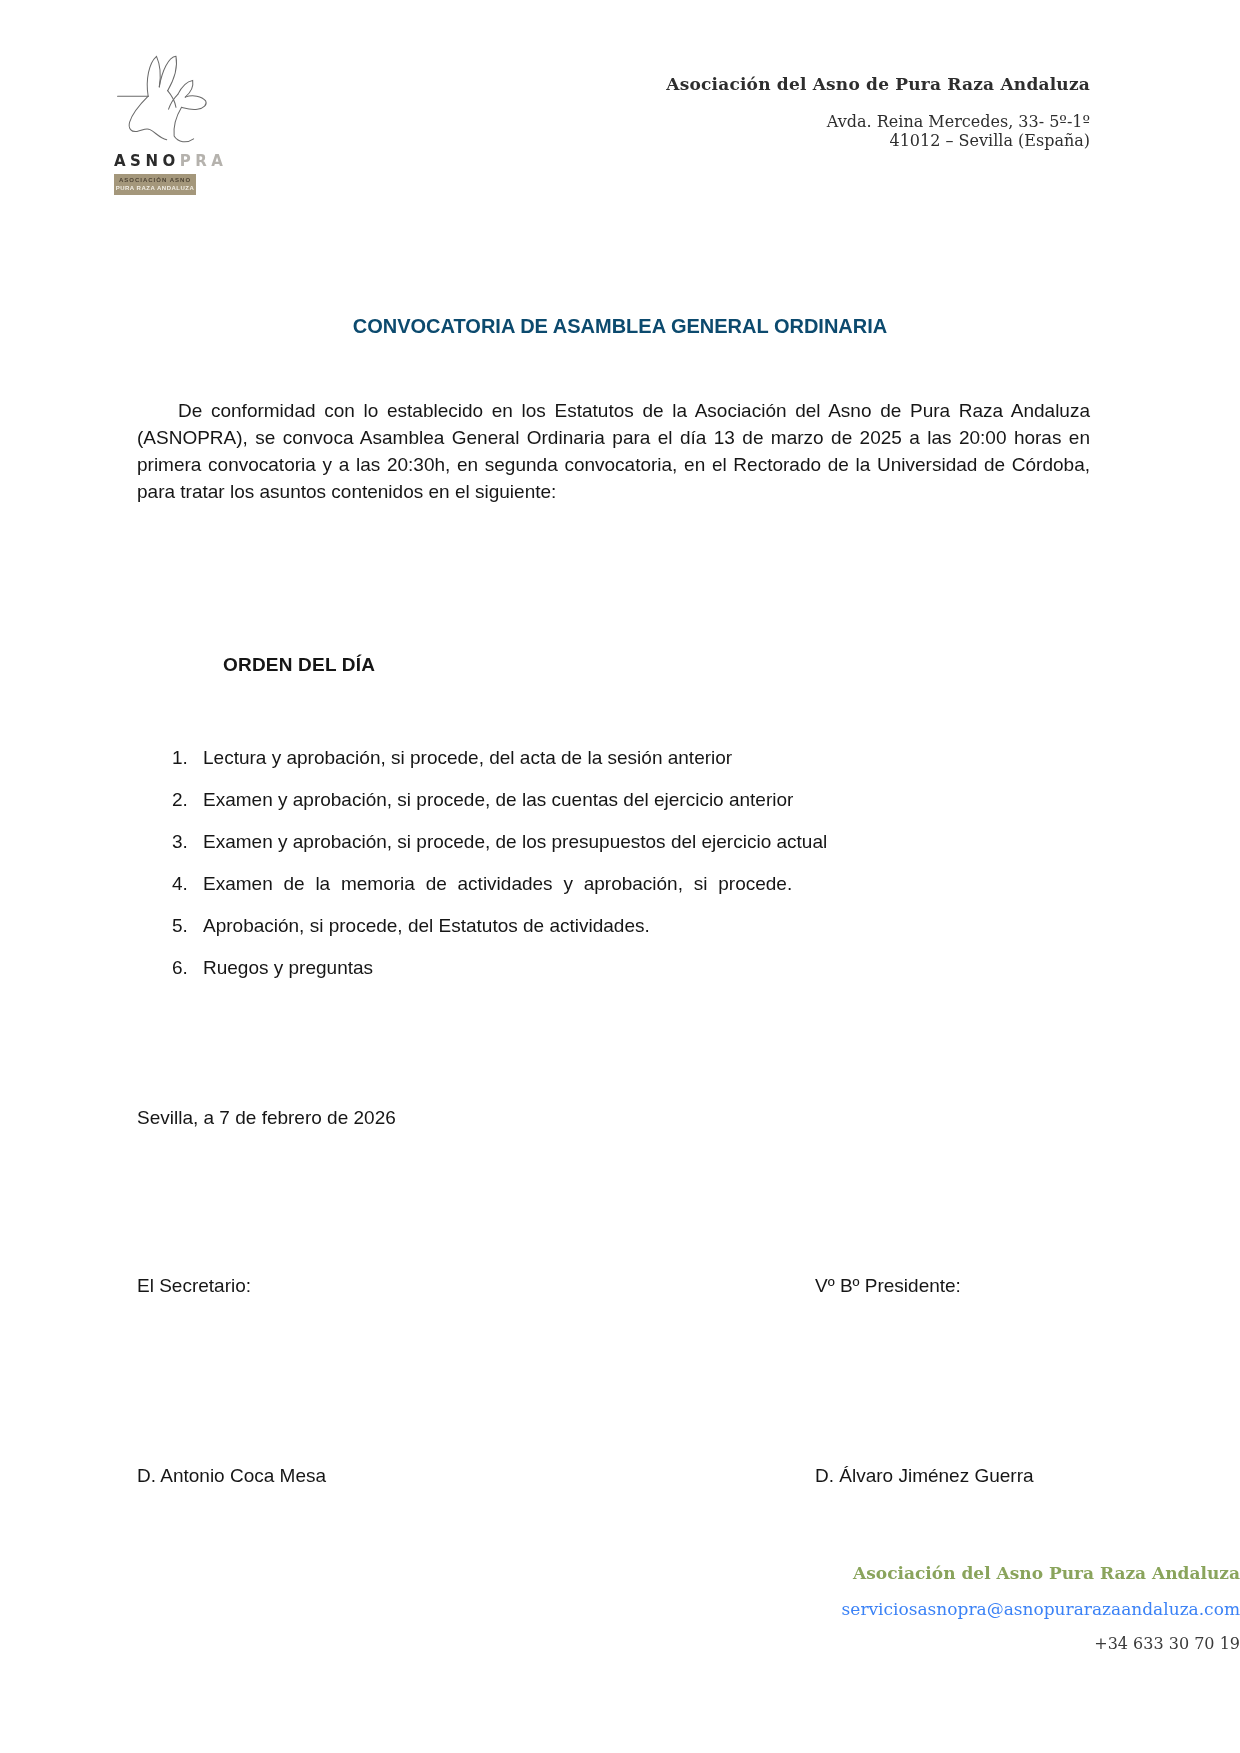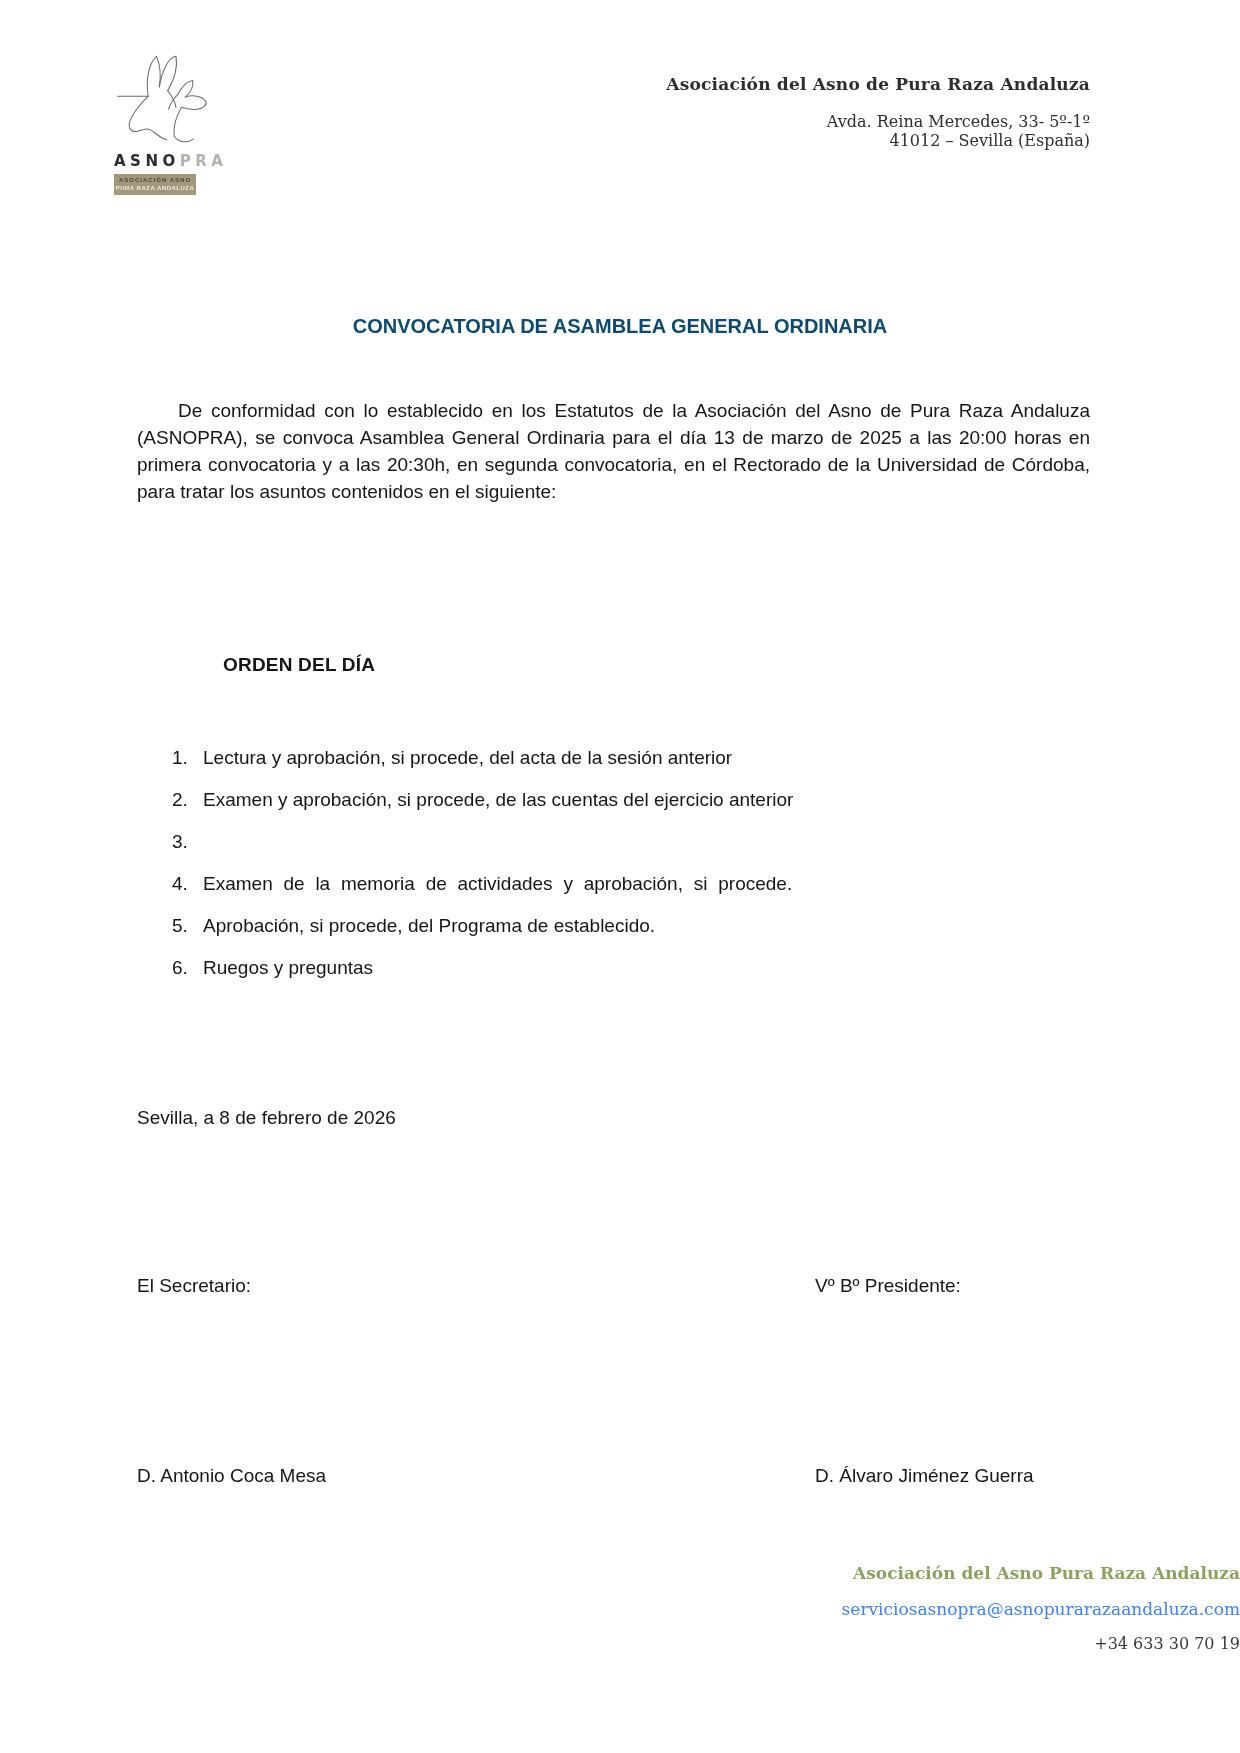--- a/index.html
+++ b/index.html
@@ -118,36 +118,37 @@
     <div class="agenda-row">
       <span class="agenda-num">1.</span>
       <span class="agenda-text">Lectura y aprobación, si procede, del acta de la sesión anterior</span>
     </div>
     <div class="agenda-row">
       <span class="agenda-num">2.</span>
       <span class="agenda-text">Examen y aprobación, si procede, de las cuentas del ejercicio anterior</span>
     </div>
     <div class="agenda-row">
       <span class="agenda-num">3.</span>
+      <span class="agenda-text">Examen y aprobación, si procede, de los presupuestos del ejercicio actual</span>
     </div>
     <div class="agenda-row stretch">
       <span class="agenda-num">4.</span>
       <span class="agenda-text">Examen de la memoria de actividades y aprobación, si procede.</span>
     </div>
     <div class="agenda-row">
       <span class="agenda-num">5.</span>
-      <span class="agenda-text">Aprobación, si procede, del Programa de establecido.</span>
+      <span class="agenda-text">Aprobación, si procede, del Estatutos de actividades.</span>
     </div>
     <div class="agenda-row">
       <span class="agenda-num">6.</span>
       <span class="agenda-text">Ruegos y preguntas</span>
     </div>
   </div>
 
-  <div class="date-line">Sevilla, a 8 de febrero de 2026</div>
+  <div class="date-line">Sevilla, a 7 de febrero de 2026</div>
 
   <div class="sig-role-left">El Secretario:</div>
   <div class="sig-role-right">Vº Bº Presidente:</div>
   <div class="sig-name-left">D. Antonio Coca Mesa</div>
   <div class="sig-name-right">D. Álvaro Jiménez Guerra</div>
 
   <div class="footer">
     <div class="footer-org">Asociación del Asno Pura Raza Andaluza</div>
     <div class="footer-email">serviciosasnopra@asnopurarazaandaluza.com</div>
     <div class="footer-phone">+34 633 30 70 19</div>

